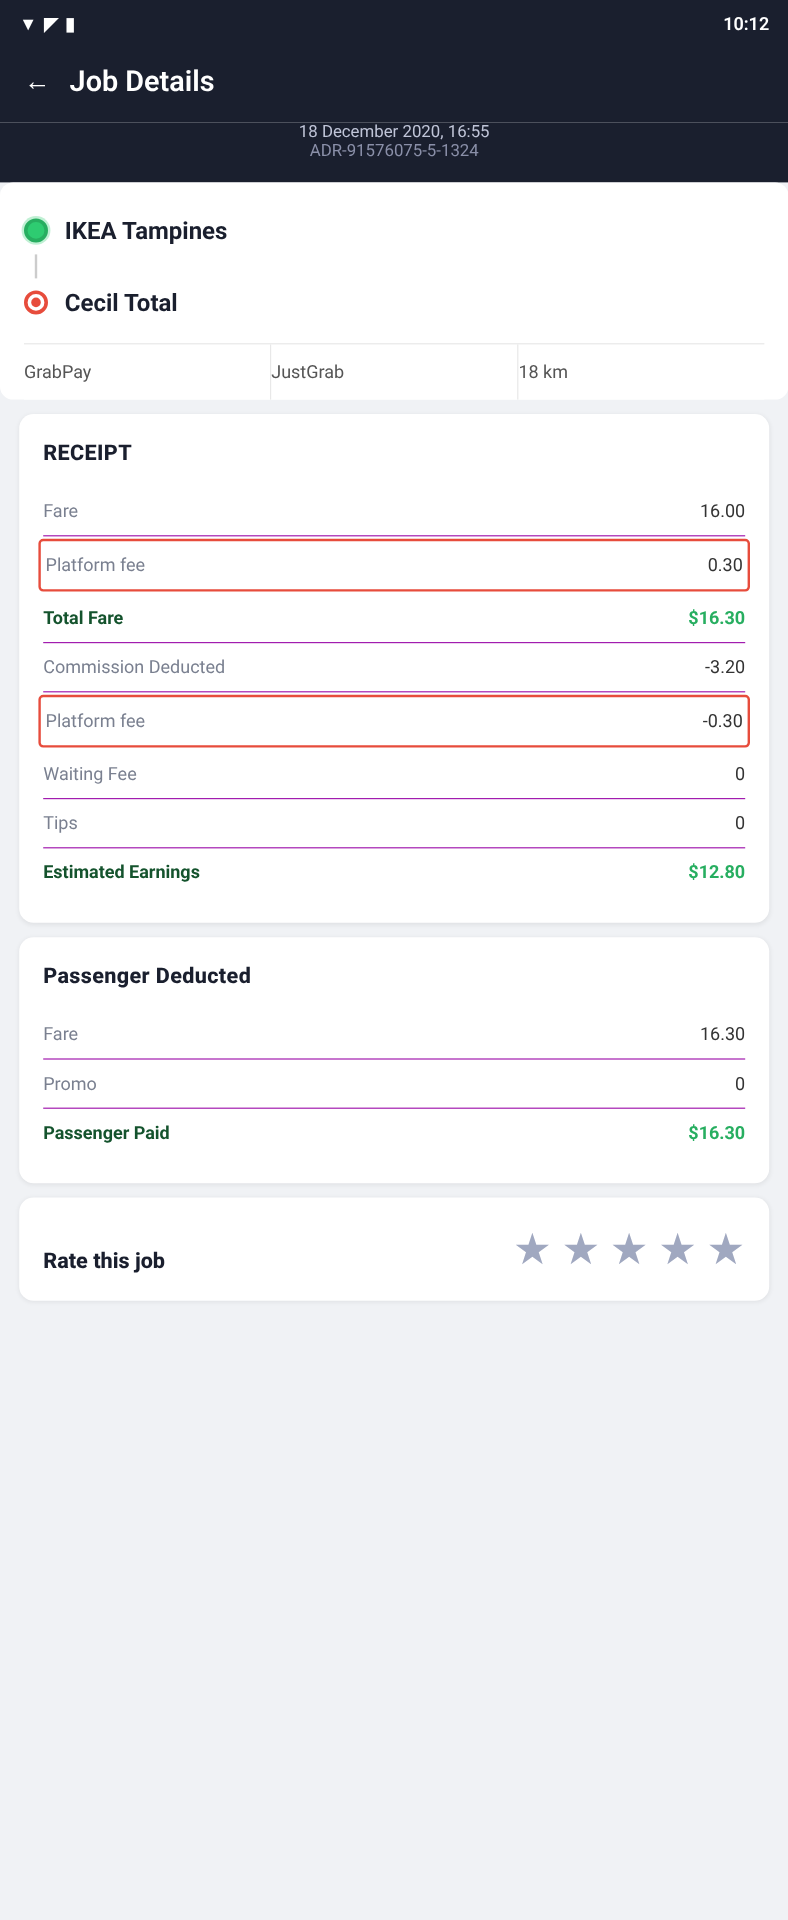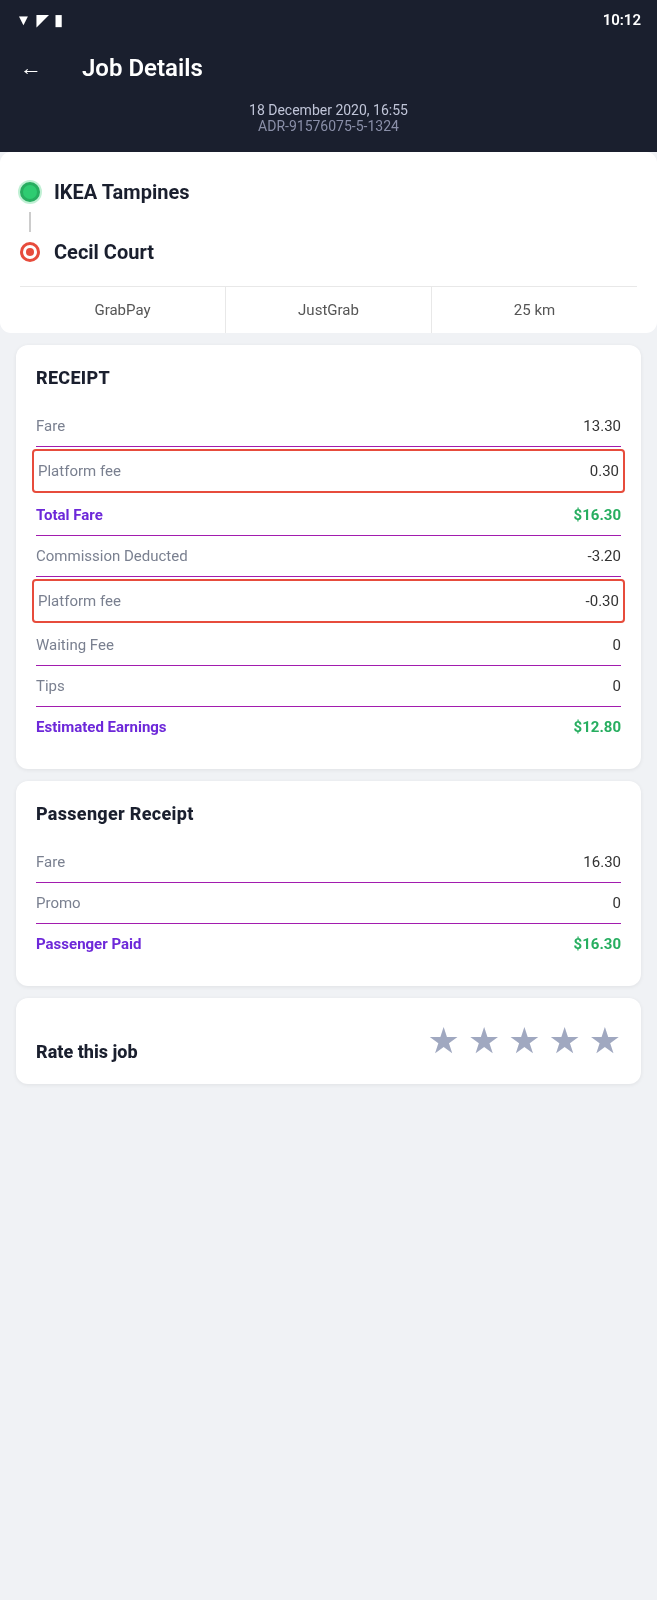--- a/index.html
+++ b/index.html
@@ -45,21 +45,20 @@
     }
     .back-arrow {
       font-size: 22px;
       cursor: pointer;
       color: white;
     }
     .header-title {
       font-size: 24px;
       font-weight: 600;
       color: white;
-      margin-left: 24px;
     }
 
     
     .job-meta {
       background: #1a1f2e;
       display: flex;
       justify-content: space-between;
       align-items: center;
       padding: 0 20px 18px 20px;
       color: #8a8fa8;
@@ -127,21 +126,21 @@
 
     
     .info-row {
       background: white;
       display: flex;
       border-top: 1px solid #e8e8e8;
       margin-top: 14px;
     }
     .info-cell {
       flex: 1;
-      text-align: center;
+      text-align: left;
       padding: 14px 0;
       font-size: 15px;
       color: #555;
       border-right: 1px solid #e8e8e8;
     }
     .info-cell:last-child {
       border-right: none;
     }
 
     
@@ -173,21 +172,21 @@
       border-bottom: none;
     }
     .receipt-row .label {
       color: #7a8090;
     }
     .receipt-row .value {
       color: #333;
     }
     .receipt-row.bold .label {
       font-weight: 700;
-      color: #6d28d9;
+      color: #14532d;
     }
     .receipt-row.bold .value {
       font-weight: 700;
     }
     .receipt-row .value.green {
       color: #27ae60;
       font-weight: 700;
       text-align: right;
     }
 
@@ -243,36 +242,36 @@
 </div>
 
 <div class="route-section">
   <div class="route-item">
     <div class="route-dot green"></div>
     <span class="route-label">IKEA Tampines</span>
   </div>
   <div class="route-connector"></div>
   <div class="route-item">
     <div class="route-dot red"></div>
-    <span class="route-label">Cecil Court</span>
+    <span class="route-label">Cecil Total</span>
   </div>
 
   <div class="info-row">
     <div class="info-cell">GrabPay</div>
     <div class="info-cell">JustGrab</div>
-    <div class="info-cell">25 km</div>
+    <div class="info-cell">18 km</div>
   </div>
 </div>
 
 <div class="card">
   <div class="card-title">RECEIPT</div>
 
   <div class="receipt-row">
     <span class="label">Fare</span>
-    <span class="value">13.30</span>
+    <span class="value">16.00</span>
   </div>
 
   <div class="receipt-row highlighted-row">
     <span class="label">Platform fee</span>
     <span class="value">0.30</span>
   </div>
 
   <div class="receipt-row bold">
     <span class="label">Total Fare</span>
     <span class="value green">$16.30</span>
@@ -298,21 +297,21 @@
     <span class="value">0</span>
   </div>
 
   <div class="receipt-row bold">
     <span class="label">Estimated Earnings</span>
     <span class="value green">$12.80</span>
   </div>
 </div>
 
 <div class="card">
-  <div class="card-title">Passenger Receipt</div>
+  <div class="card-title">Passenger Deducted</div>
 
   <div class="receipt-row">
     <span class="label">Fare</span>
     <span class="value">16.30</span>
   </div>
 
   <div class="receipt-row">
     <span class="label">Promo</span>
     <span class="value">0</span>
   </div>

